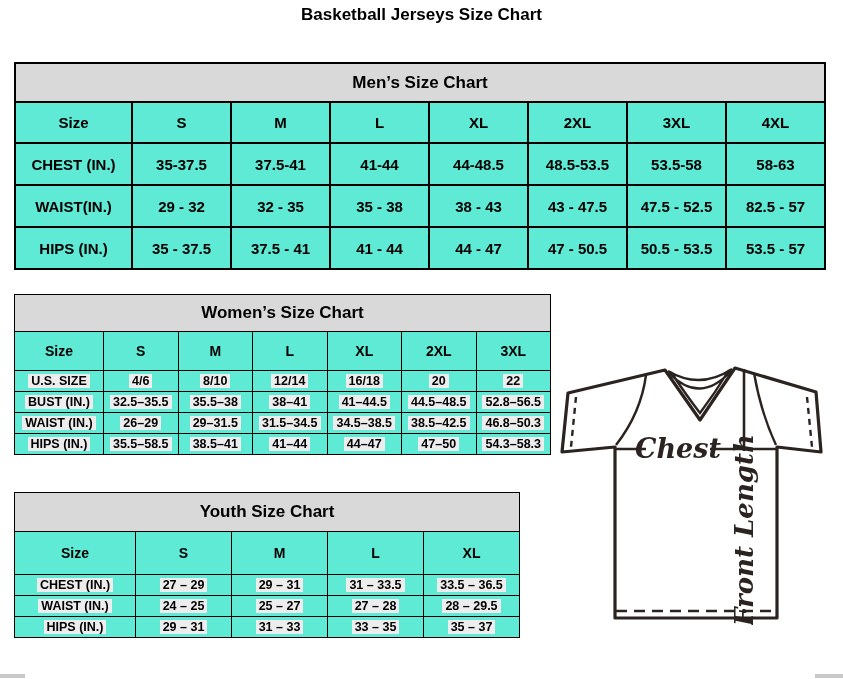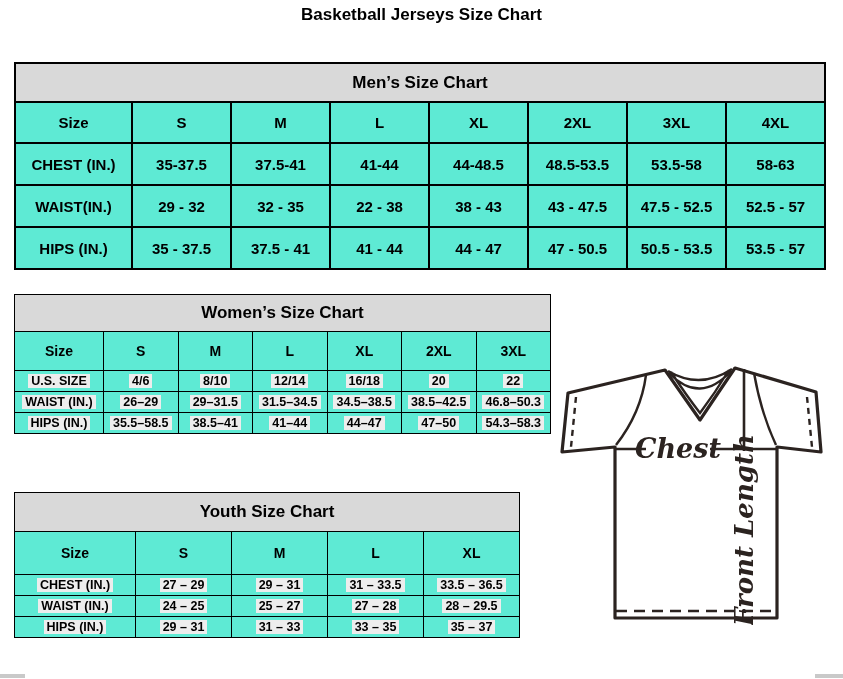--- a/index.html
+++ b/index.html
@@ -72,25 +72,25 @@
       <td>41-44</td>
       <td>44-48.5</td>
       <td>48.5-53.5</td>
       <td>53.5-58</td>
       <td>58-63</td>
     </tr>
     <tr class="data-row">
       <td>WAIST(IN.)</td>
       <td>29 - 32</td>
       <td>32 - 35</td>
-      <td>22 - 38</td>
+      <td>35 - 38</td>
       <td>38 - 43</td>
       <td>43 - 47.5</td>
       <td>47.5 - 52.5</td>
-      <td>52.5 - 57</td>
+      <td>82.5 - 57</td>
     </tr>
     <tr class="data-row">
       <td>HIPS (IN.)</td>
       <td>35 - 37.5</td>
       <td>37.5 - 41</td>
       <td>41 - 44</td>
       <td>44 - 47</td>
       <td>47 - 50.5</td>
       <td>50.5 - 53.5</td>
       <td>53.5 - 57</td>
@@ -124,20 +124,29 @@
     <tr class="data-row">
       <td><span class="hl">U.S. SIZE</span></td>
       <td><span class="hl">4/6</span></td>
       <td><span class="hl">8/10</span></td>
       <td><span class="hl">12/14</span></td>
       <td><span class="hl">16/18</span></td>
       <td><span class="hl">20</span></td>
       <td><span class="hl">22</span></td>
     </tr>
     <tr class="data-row">
+      <td><span class="hl">BUST (IN.)</span></td>
+      <td><span class="hl">32.5–35.5</span></td>
+      <td><span class="hl">35.5–38</span></td>
+      <td><span class="hl">38–41</span></td>
+      <td><span class="hl">41–44.5</span></td>
+      <td><span class="hl">44.5–48.5</span></td>
+      <td><span class="hl">52.8–56.5</span></td>
+    </tr>
+    <tr class="data-row">
       <td><span class="hl">WAIST (IN.)</span></td>
       <td><span class="hl">26–29</span></td>
       <td><span class="hl">29–31.5</span></td>
       <td><span class="hl">31.5–34.5</span></td>
       <td><span class="hl">34.5–38.5</span></td>
       <td><span class="hl">38.5–42.5</span></td>
       <td><span class="hl">46.8–50.3</span></td>
     </tr>
     <tr class="data-row">
       <td><span class="hl">HIPS (IN.)</span></td>

